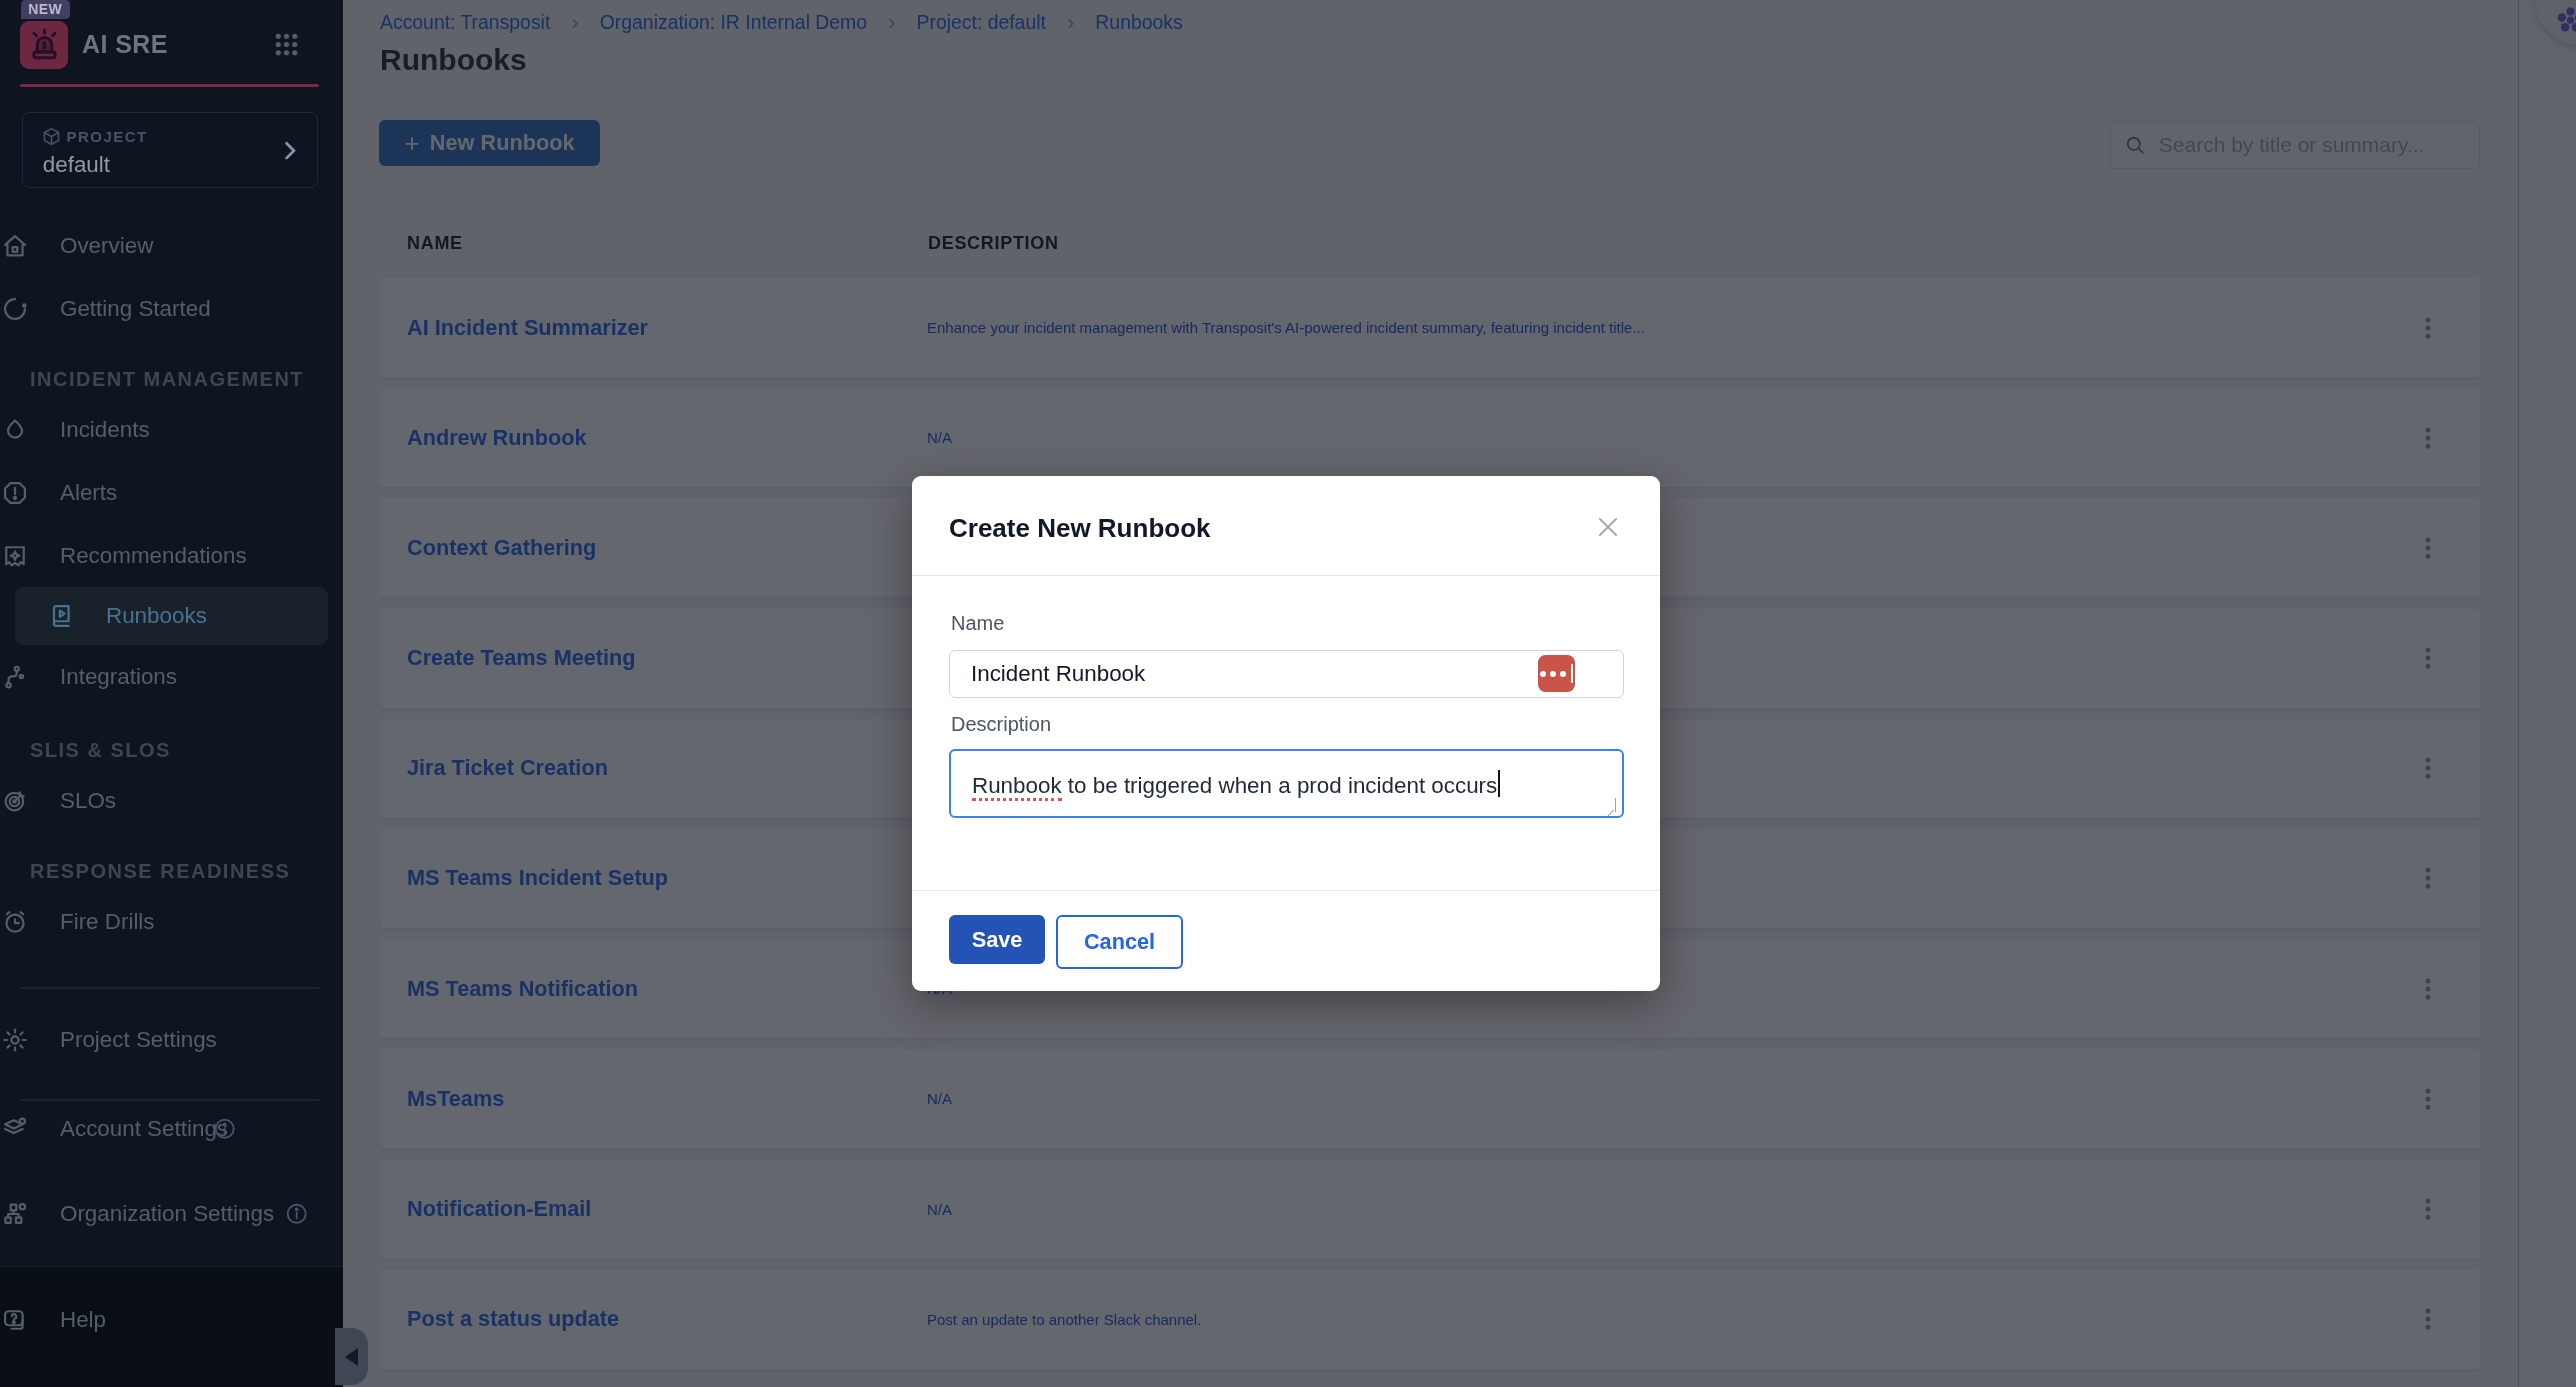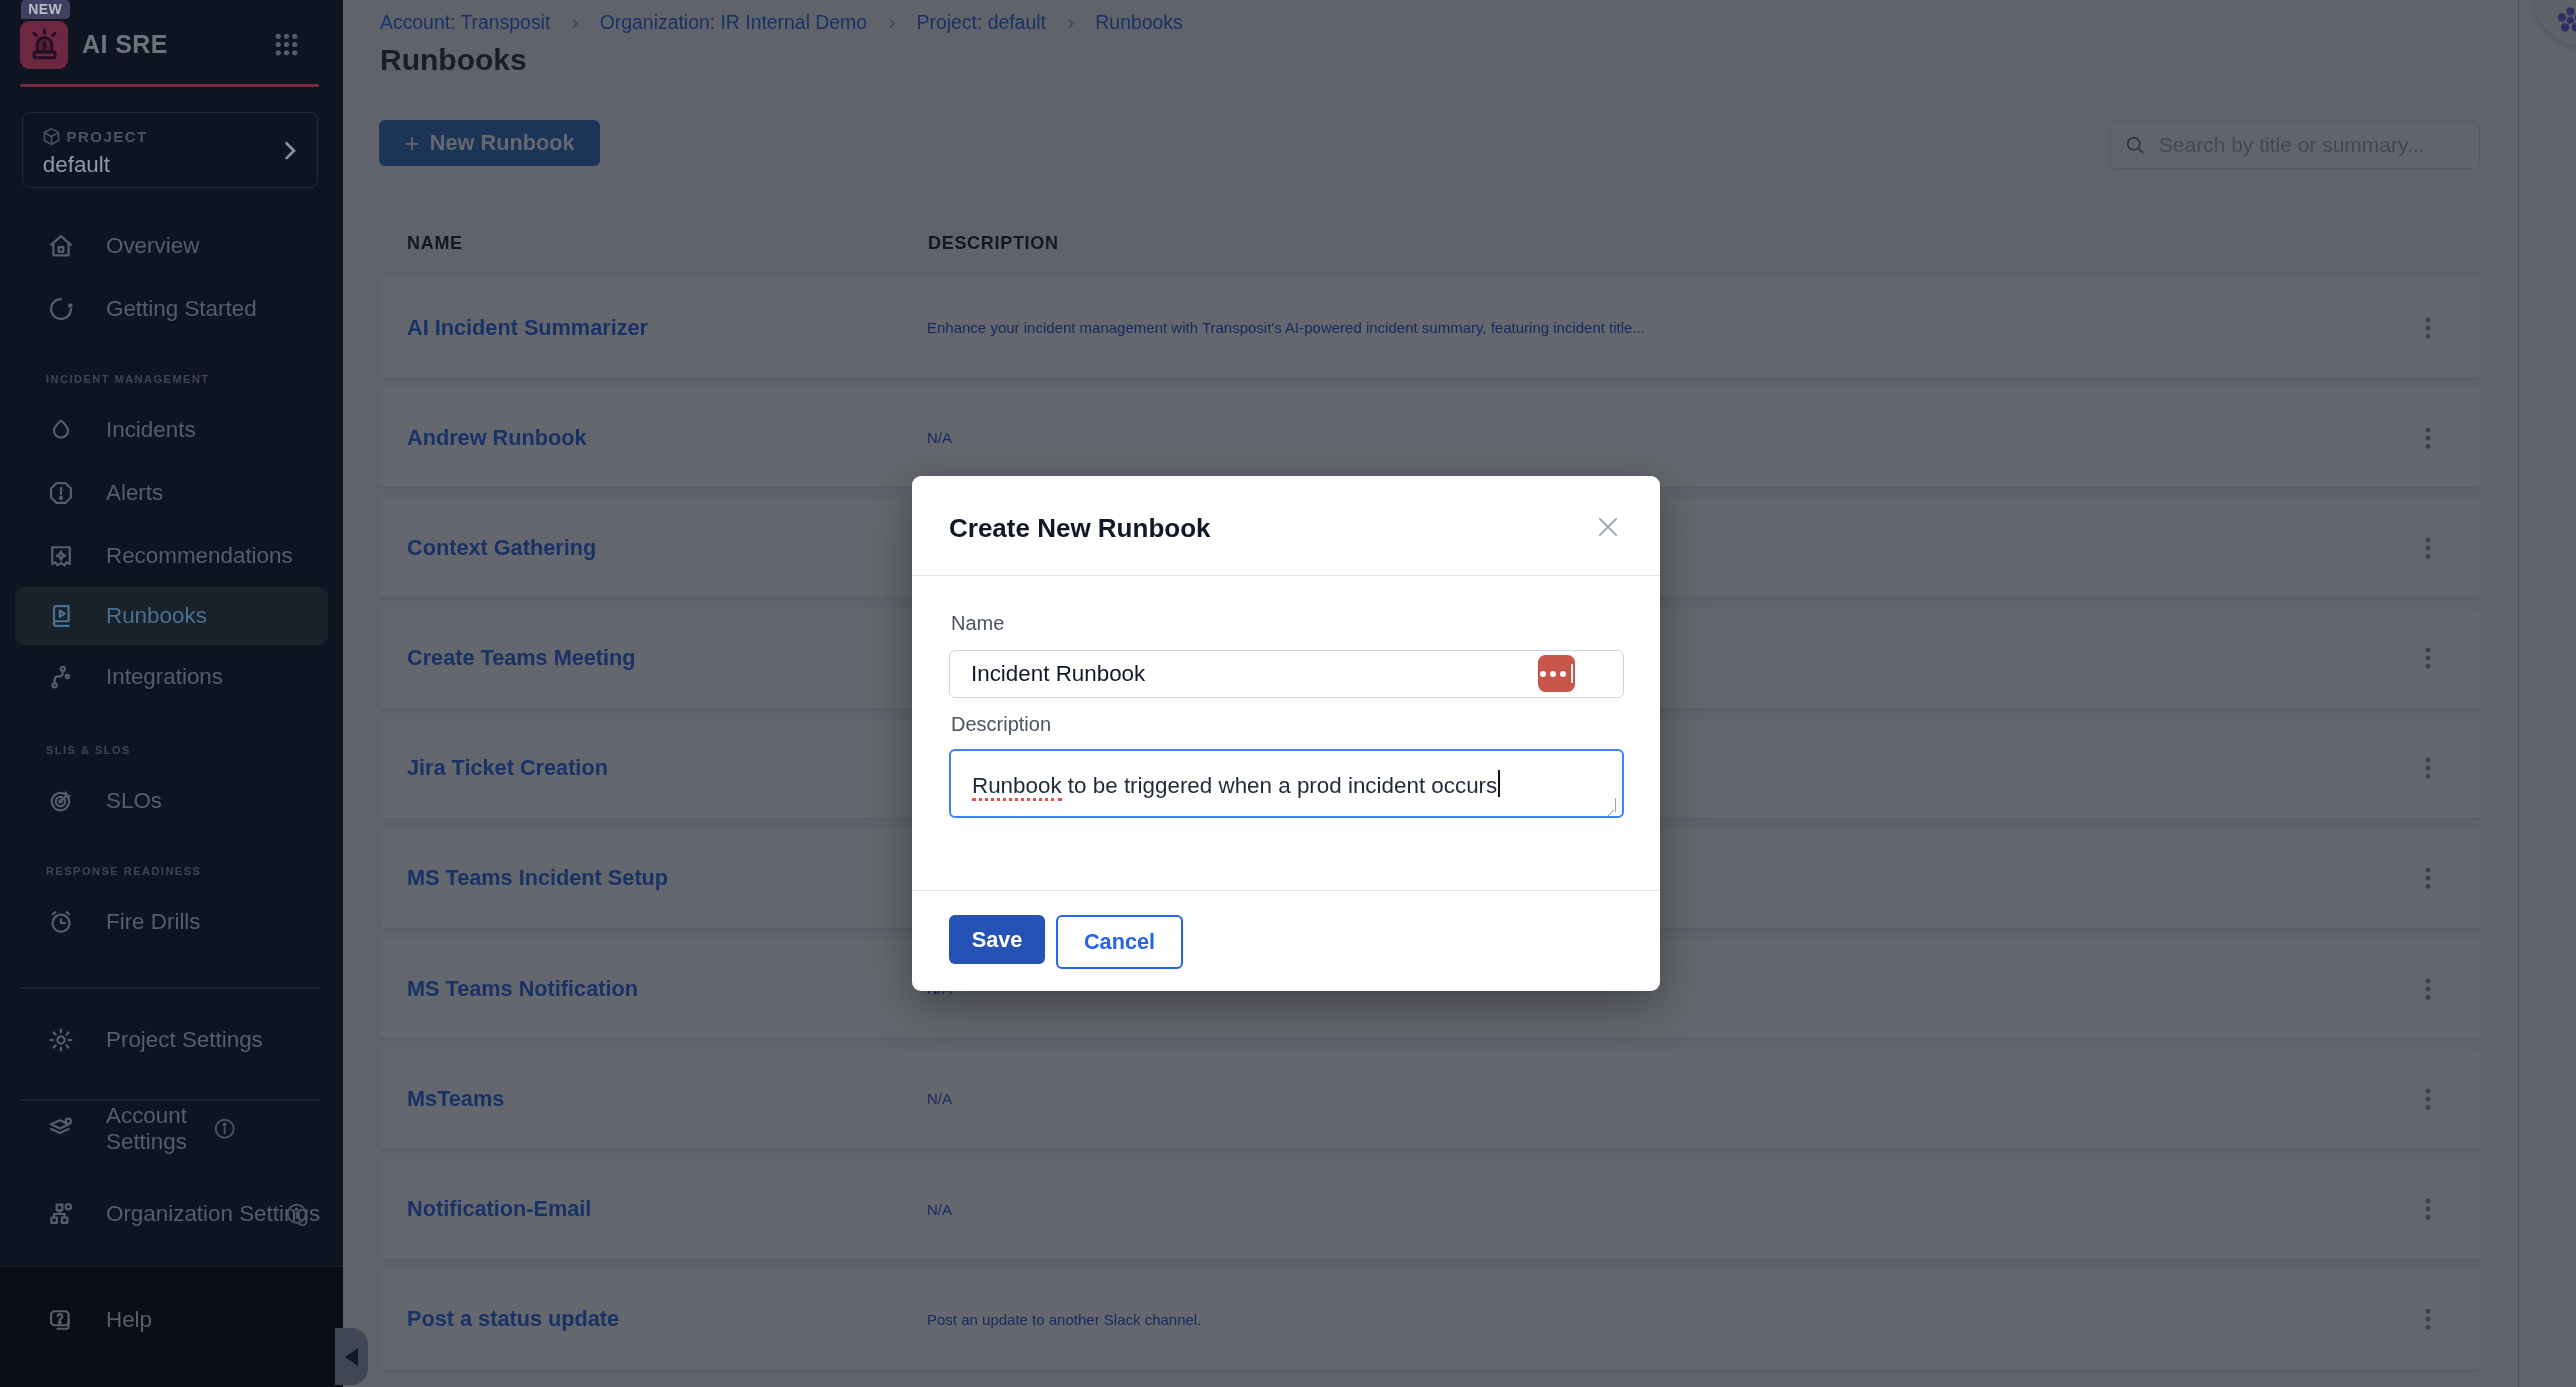--- a/index.html
+++ b/index.html
@@ -23,24 +23,24 @@
   .red-rule { position:absolute; left:20px; top:84px; width:299px; height:3px;
     background:#7e2740; border-radius:1.5px;}
   .project-box { position:absolute; left:22.4px; top:112px; width:296px; height:76px;
     border:1.5px solid #222a38; border-radius:7.5px; cursor:pointer;}
   .project-label { position:absolute; left:43px; top:15px; font-size:15px; font-weight:bold;
     letter-spacing:1.5px; color:#4b5260;}
   .project-cube { position:absolute; left:18px; top:12.7px; color:#4b5260;}
   .project-value { position:absolute; left:19.4px; top:39px; font-size:22.4px; color:#939aa5;}
   .project-chevron { position:absolute; right:15px; top:25.4px; color:#8b93a0;}
   .nav-group { position:absolute; left:0; width:343px; }
-  .nav-header { font-size:11px; font-weight:bold; letter-spacing:1.5px; color:#3f4651;
-    padding-left:46px; height:19.4px; line-height:19.4px;}
+  .nav-header { font-size:20px; font-weight:bold; letter-spacing:1.5px; color:#3f4651;
+    padding-left:30px; height:19.4px; line-height:19.4px;}
   .nav-item { position:relative; height:63px; display:flex; align-items:center;
-    padding-left:46px; gap:30px; color:#565e69; font-size:22.4px; cursor:pointer;}
+    gap:30px; color:#565e69; font-size:22.4px; cursor:pointer;}
   .nav-item .ic { width:30px; height:30px; flex:0 0 30px; display:flex; align-items:center; justify-content:center;}
   .nav-item.active { background:#19212b; border-radius:9px; margin:0 15px; padding-left:31px;
     height:58px; color:#477292;}
   .nav-item.active .ic { color:#477292; }
   .side-div { position:absolute; left:20px; width:299px; height:1.5px; background:#1d2431;}
   .info-dot { position:absolute; right:34px; color:#4b5260;}
   .side-footer { position:absolute; left:0; top:1266px; width:343px; height:121px;
     background:#0a0e16; border-top:1.5px solid #1a2029;}
   .collapse-tab { position:absolute; left:335px; top:1328px; width:33px; height:57px;
     background:#3f4654; border-radius:0 16.4px 16.4px 0; z-index:70; cursor:pointer;

